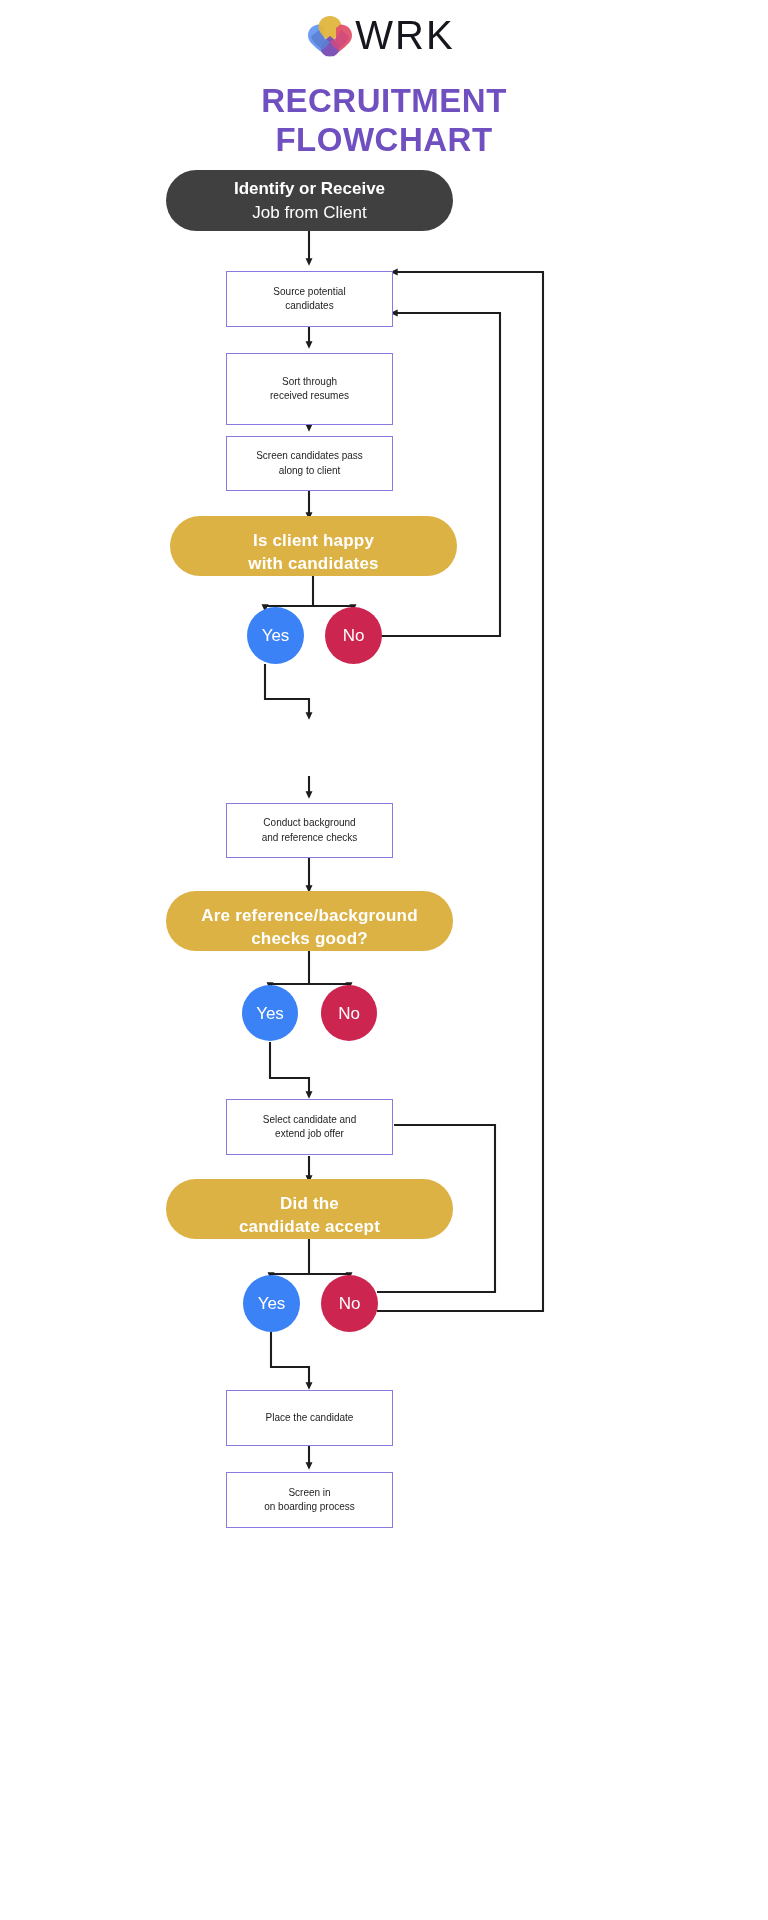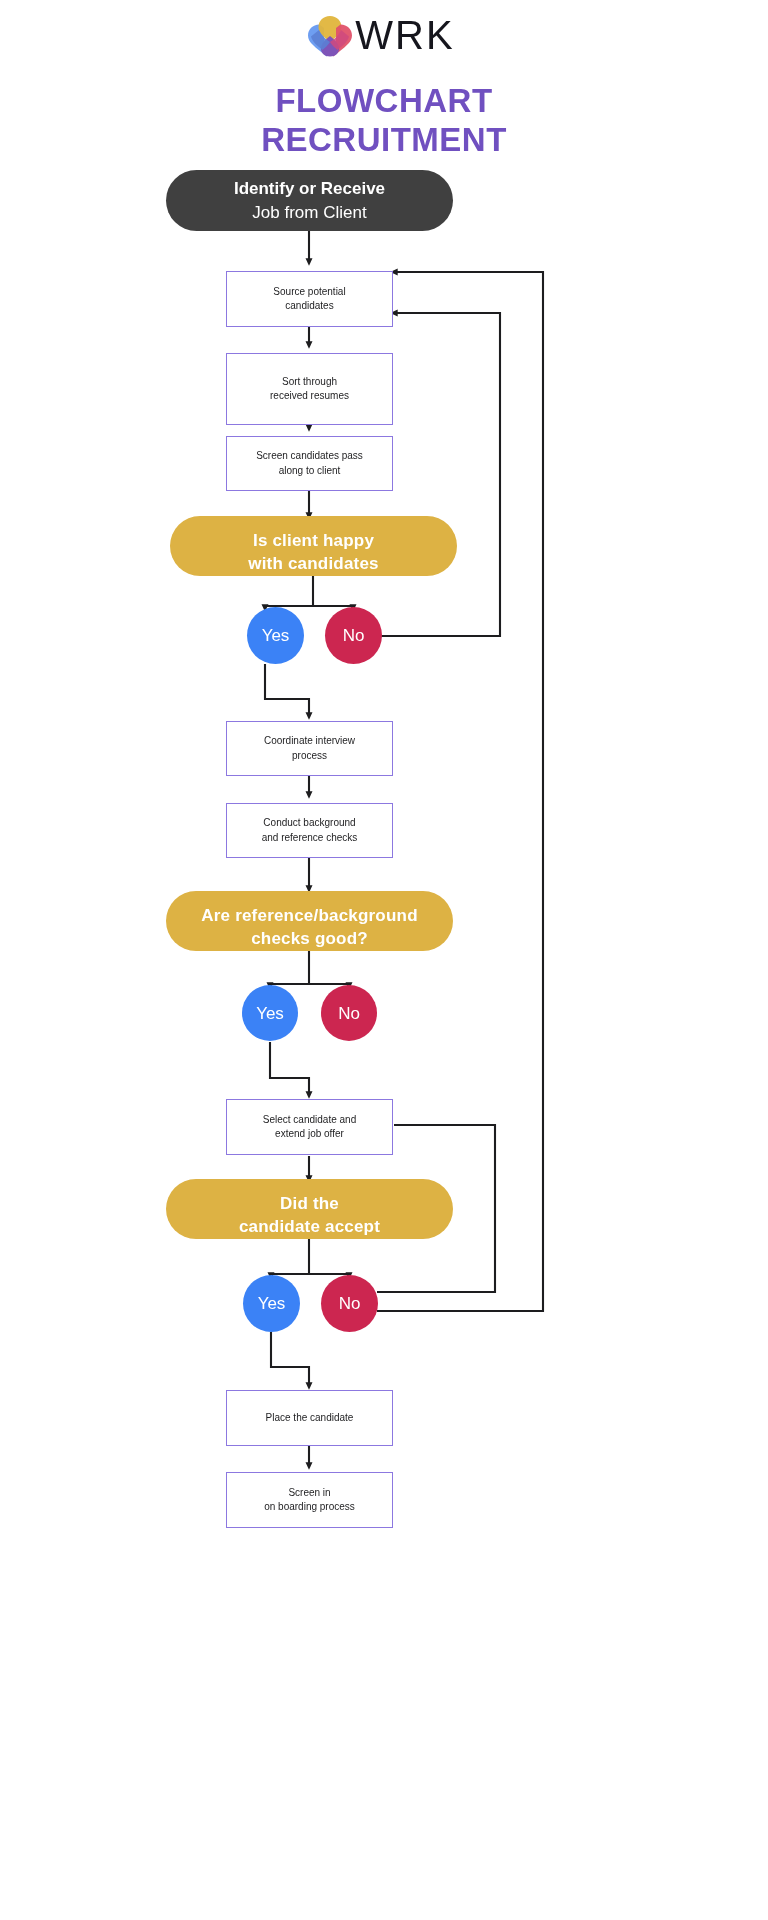--- a/index.html
+++ b/index.html
@@ -144,22 +144,22 @@
           <path d="M25 22 C20 26 16 30 16 34.5 C16 39 19.5 42.5 25 42.5 C30.5 42.5 34 39 34 34.5 C34 30 30 26 25 22 Z" fill="#7e54b8"></path>
           <path d="M14 16 C16 21 20 25 25 28 C23 31 20 34 17.5 36 C12 31.5 7.5 28 6 22.5 Z" fill="#5b7fd4" opacity="0.9"></path>
           <path d="M36 16 C34 21 30 25 25 28 C27 31 30 34 32.5 36 C38 31.5 42.5 28 44 22.5 Z" fill="#cf4a7e" opacity="0.85"></path>
         </g>
       </svg>
     </span>
     <span class="brand-word">WRK</span>
   </div>
 
   <div class="page-title">
+    <span class="ln">RECRUITMENT</span>
     <span class="ln">FLOWCHART</span>
-    <span class="ln">RECRUITMENT</span>
   </div>
 
   <svg id="wires" viewBox="0 0 768 1920" xmlns="http://www.w3.org/2000/svg">
     <defs>
       <marker id="arw" markerWidth="9" markerHeight="9" refX="4.2" refY="4.5" orient="auto" markerUnits="userSpaceOnUse">
         <path d="M0.5,1 L8,4.5 L0.5,8 z" fill="#1d1d1f"></path>
       </marker>
     </defs>
     <g stroke="#1d1d1f" stroke-width="2.1" fill="none">
 
@@ -234,24 +234,20 @@
   </div>
 
   <div class="node choice yes" style="left:247px; top:607px; width:57px; height:57px;">
     <span>Yes</span>
   </div>
 
   <div class="node choice no" style="left:325px; top:607px; width:57px; height:57px;">
     <span>No</span>
   </div>
 
-  <div class="node process" style="left:226px; top:721px; width:167px; height:55px;">
-    <span>Coordinate interview</span>
-    <span>process</span>
-  </div>
 
   <div class="node process" style="left:226px; top:803px; width:167px; height:55px;">
     <span>Conduct background</span>
     <span>and reference checks</span>
   </div>
 
   <div class="node decision" style="left:166px; top:891px; width:287px; height:60px;">
     <span>Are reference/background</span>
     <span>checks good?</span>
   </div>

